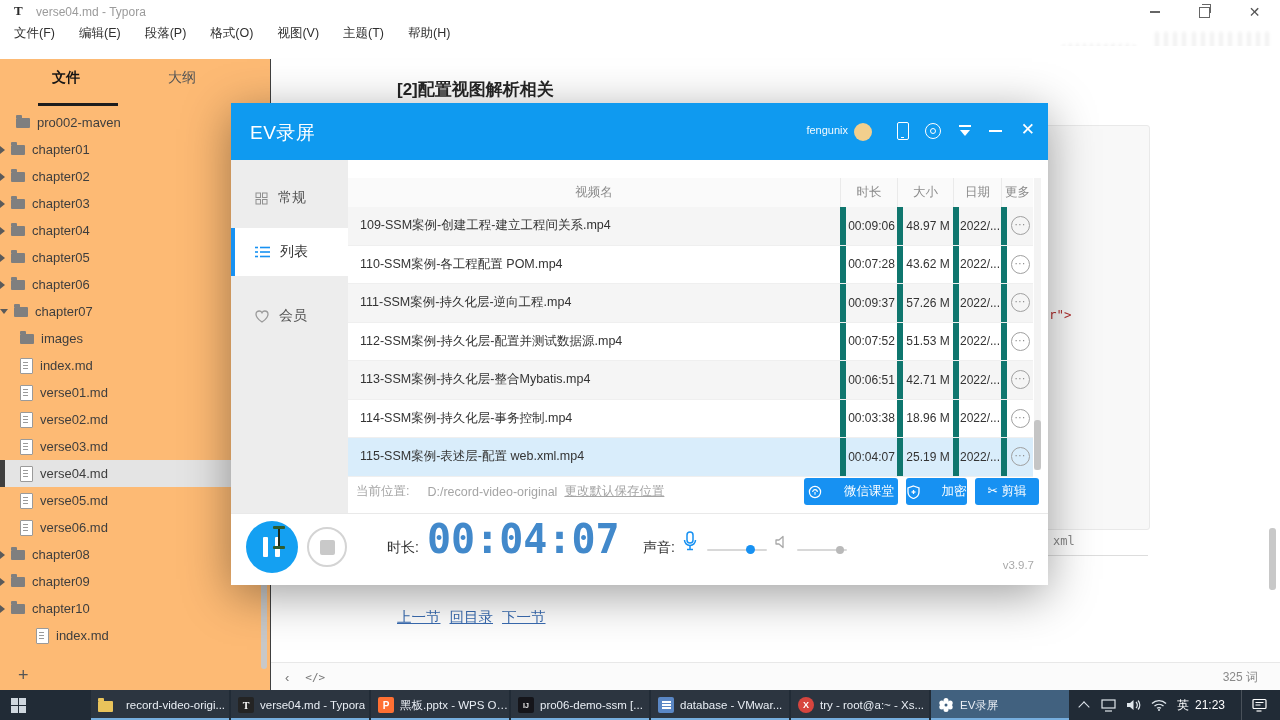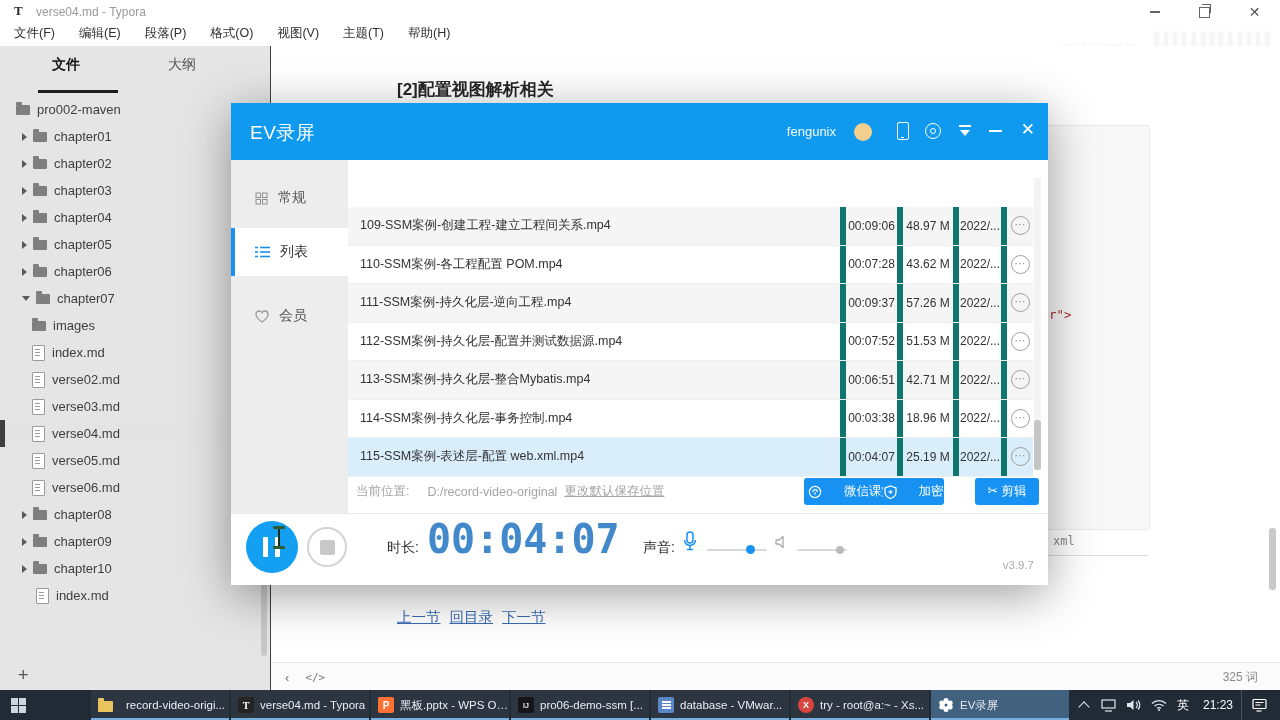--- a/index.html
+++ b/index.html
@@ -17,29 +17,29 @@
   
   .menubar{position:absolute;left:2px;top:22px;height:22px;display:flex;align-items:center}
   .menubar span{padding:0 12px;font-size:12.5px;color:#2f2f2f}
   
   .wm{position:absolute;right:8px;top:30px;width:210px;height:46px;opacity:.45;filter:blur(1.5px);pointer-events:none}
   .wm .b1{position:absolute;left:0;top:14px;width:74px;height:26px;border-radius:4px;
     background:repeating-linear-gradient(100deg,#dcdcdc 0 3px,transparent 3px 7px)}
   .wm .b2{position:absolute;right:4px;top:2px;width:118px;height:42px;transform:skewX(-12deg);
     background:repeating-linear-gradient(78deg,#e0e0e0 0 4px,transparent 4px 9px)}
   
-  .sb{position:absolute;left:0;top:46px;width:270px;bottom:30px;background:#e5e5e5;border-right:3px solid #404040}
+  .sb{position:absolute;left:0;top:59px;width:270px;bottom:30px;background:#fdba74;border-right:3px solid #404040}
   .tab-files{position:absolute;left:52px;top:10px;font-size:14px;font-weight:bold;color:#141414}
   .tab-underline{position:absolute;left:38px;top:44px;width:80px;height:3px;background:#1d1d1d}
   .tab-outline{position:absolute;left:168px;top:10px;font-size:14px;color:#555}
   .tree{position:absolute;left:0;top:50px;right:0}
   .trow{height:27px;display:flex;align-items:center;font-size:13px;color:#3e3e3e;cursor:default}
   .trow.lvl0{padding-left:16px}
-  .trow.lvl1{padding-left:22px}
-  .trow.lvl2{padding-left:32px}
+  .trow.lvl1{}
+  .trow.lvl2{padding-left:20px}
   .trow.lvl1f{padding-left:36px}
   .trow.sel{background:#e4e4e4;box-shadow:inset 5px 0 0 #3f3f3f}
   .tlabel{white-space:nowrap}
   .ic-folder{width:14px;height:10px;background:#7f7f7f;border-radius:1px;position:relative;margin-right:7px;flex:none}
   .ic-folder::before{content:"";position:absolute;top:-3px;left:0;width:6px;height:3px;background:#7f7f7f;border-radius:1px 1px 0 0}
   .ic-folder.yellow{background:#e9c35b}.ic-folder.yellow::before{background:#e9c35b}
   .ic-file{width:11px;height:14px;border:1px solid #9a9a9a;background:#fff;border-radius:1px;position:relative;margin-right:7px;flex:none}
   .ic-file::before{content:"";position:absolute;left:2px;top:3px;width:5px;height:7px;
     background:repeating-linear-gradient(#9a9a9a 0 1px,transparent 1px 3px)}
   .ar-r{width:0;height:0;border-left:5px solid #5a5a5a;border-top:4px solid transparent;border-bottom:4px solid transparent;margin-right:6px;flex:none}
@@ -59,21 +59,21 @@
   
   .stbar{position:absolute;left:271px;right:0;top:662px;height:28px;background:#fbfbfb;border-top:1px solid #e8e8e8;display:flex;align-items:center;z-index:5}
   .st-chev{margin-left:14px;font-size:13px;color:#777}
   .st-code{margin-left:16px;font:11px "DejaVu Sans Mono",monospace;color:#777}
   .st-count{margin-left:auto;margin-right:22px;font-size:12px;color:#8a8a8a}
   
   .dlg{position:absolute;left:231px;top:103px;width:817px;height:482px;background:#fff;
     box-shadow:0 10px 45px rgba(0,0,0,.38);z-index:10}
   .dhd{position:absolute;left:0;top:0;right:0;height:57px;background:#0f9af0}
   .dttl{position:absolute;left:19px;top:17px;font-size:19px;color:#fff;letter-spacing:.5px}
-  .duser{position:absolute;right:212px;top:21px;font-size:13px;color:rgba(255,255,255,.95)}
+  .duser{position:absolute;right:200px;top:21px;font-size:11px;color:rgba(255,255,255,.95)}
   .davatar{position:absolute;right:176px;top:20px;width:18px;height:18px;border-radius:50%;background:#f2cf8d}
   .dphone{position:absolute;right:139px;top:19px;width:10px;height:16px;border:1.5px solid #fff;border-radius:2px}
   .dphone::after{content:"";position:absolute;left:3px;bottom:1px;width:3px;height:1.5px;background:#fff}
   .dgear{position:absolute;right:107px;top:20px;width:14px;height:14px;border:1.6px solid #fff;border-radius:50%}
   .dgear::after{content:"";position:absolute;left:3.5px;top:3.5px;width:4px;height:4px;border:1.6px solid #fff;border-radius:50%}
   .dtray{position:absolute;right:77px;top:22px;width:12px;height:12px}
   .dtray::before{content:"";position:absolute;left:0;top:0;width:12px;height:2px;background:#fff}
   .dtray::after{content:"";position:absolute;left:1px;top:5px;border-top:6px solid #fff;border-left:5px solid transparent;border-right:5px solid transparent}
   .dmin{position:absolute;right:46px;top:27px;width:13px;height:2px;background:#fff}
   .dclose{position:absolute;right:13px;top:18px;font-size:17px;color:#fff;line-height:1}
@@ -95,21 +95,21 @@
   .more-btn{width:17px;height:17px;border:1px solid #a0a0a0;border-radius:50%;color:#909090;font-size:11px;line-height:15px;text-align:center}
   .tsb{position:absolute;left:803px;top:75px;width:7px;height:292px;background:#f3f3f3}
   .tsb-thumb{position:absolute;left:0;top:242px;width:7px;height:50px;background:#c5c5c5;border-radius:3px}
   
   .loc{position:absolute;left:117px;top:367px;height:43px;display:flex;align-items:center;font-size:12.5px;color:#a5a5a5}
   .loc .lab{margin-left:8px}
   .loc .path{margin-left:18px}
   .loc .chg{margin-left:7px;text-decoration:underline;color:#a5a5a5}
   .btn{position:absolute;top:375px;height:27px;background:#1791f2;color:#fff;border-radius:3px;display:flex;align-items:center;justify-content:center;font-size:12.5px;gap:22px;box-sizing:border-box}
   .btn-wechat{left:573px;width:94px}
-  .btn-encrypt{left:652px;width:61px}
+  .btn-encrypt{left:675px;width:61px}
   .btn-clip{left:744px;width:64px}
   .ddiv{position:absolute;left:0;top:410px;width:817px;height:1px;background:#e9e9e9}
   
   .rec{position:absolute;left:15px;top:418px;width:52px;height:52px;border-radius:50%;background:#14a0f2}
   .rec .bar{position:absolute;top:16px;width:5px;height:20px;background:#fff;border-radius:1px}
   .rec .bar.l{left:17px}.rec .bar.r{left:29px}
   .ibeam{position:absolute;left:26px;top:4px;width:14px;height:26px}
   .ibeam::before{content:"";position:absolute;left:6px;top:2px;width:2px;height:22px;background:#1c2b1c}
   .ibeam::after{content:"";position:absolute;left:1px;top:1px;width:12px;height:3px;background:#2e5b2e;border-radius:1px;box-shadow:0 20px 0 #2e5b2e}
   .stopb{position:absolute;left:76px;top:424px;width:40px;height:40px;border:2px solid #d4d4d4;border-radius:50%;background:#fff;box-sizing:border-box;display:flex;align-items:center;justify-content:center}
@@ -139,21 +139,21 @@
   .tico.wps{background:#ff7033;color:#fff;font-size:10px}
   .tico.idea{background:#15151a;color:#eee;font-size:7px}
   .tico.vmw{background:#5a87c5;flex-direction:column;gap:1.5px}
   .tico.vmw i{width:9px;height:1.5px;background:#fff;display:block}
   .tico.xsh{background:#d7453e;color:#fff;border-radius:50%;font-size:9px}
   .tfold{width:15px;height:11px;margin-top:2px}
   .tray{margin-left:auto;display:flex;align-items:center;padding-right:4px}
   .tray .ti{width:25px;display:flex;align-items:center;justify-content:center}
   .chev{width:7px;height:7px;border-left:1.6px solid #dfe6ec;border-top:1.6px solid #dfe6ec;transform:rotate(45deg);margin-top:3px}
   .lang{font-size:12px;color:#fff;width:24px;text-align:center}
-  .clock{font-size:12px;color:#fff;width:46px;text-align:center}
+  .clock{font-size:12px;color:#fff;width:46px;text-align:left}
   .notif{width:34px;height:100%;display:flex;align-items:center;justify-content:center;border-left:1px solid rgba(255,255,255,.18)}
 </style>
 </head>
 <body>
 
 <div class="screen">
 
   <div class="ttlbar">
     <span class="app-ico">T</span>
     <span class="ttl-txt">verse04.md - Typora</span>
@@ -224,20 +224,24 @@
           <span class="ic-folder"></span>
           <span class="tlabel">chapter07</span>
         </div>
       <div class="trow lvl2">
           <span class="ic-folder"></span>
           <span class="tlabel">images</span>
         </div>
       <div class="trow lvl2">
           <span class="ic-file"></span>
           <span class="tlabel">index.md</span>
+        </div>
+      <div class="trow lvl2">
+          <span class="ic-file"></span>
+          <span class="tlabel">verse01.md</span>
         </div>
       <div class="trow lvl2">
           <span class="ic-file"></span>
           <span class="tlabel">verse02.md</span>
         </div>
       <div class="trow lvl2">
           <span class="ic-file"></span>
           <span class="tlabel">verse03.md</span>
         </div>
       <div class="trow lvl2 sel">
@@ -332,20 +336,27 @@
         <span>列表</span>
       </div>
       <div class="dnav-item" style="top:132px">
         <svg width="14" height="13">
             <path d="M7 12S1 8 1 4.2C1 2.2 2.6 1 4.2 1 5.4 1 6.5 1.7 7 2.7 7.5 1.7 8.6 1 9.8 1 11.4 1 13 2.2 13 4.2 13 8 7 12 7 12z" fill="none" stroke="#9a9a9a" stroke-width="1.3"></path>
           </svg>
         <span>会员</span>
       </div>
     </div>
 
+    <div class="thead">
+      <div class="hcell w-name">视频名</div>
+      <div class="hcell w-dur">时长</div>
+      <div class="hcell w-size">大小</div>
+      <div class="hcell w-date">日期</div>
+      <div class="hcell w-more">更多</div>
+    </div>
 
     <div class="trows">
       <div class="vrow odd">
         <div class="cell c-name">109-SSM案例-创建工程-建立工程间关系.mp4</div>
         <div class="cell w-dur">00:09:06</div>
         <div class="cell w-size">48.97 M</div>
         <div class="cell w-date">2022/...</div>
         <div class="cell w-more">
             <span class="more-btn">⋯</span>
           </div>

